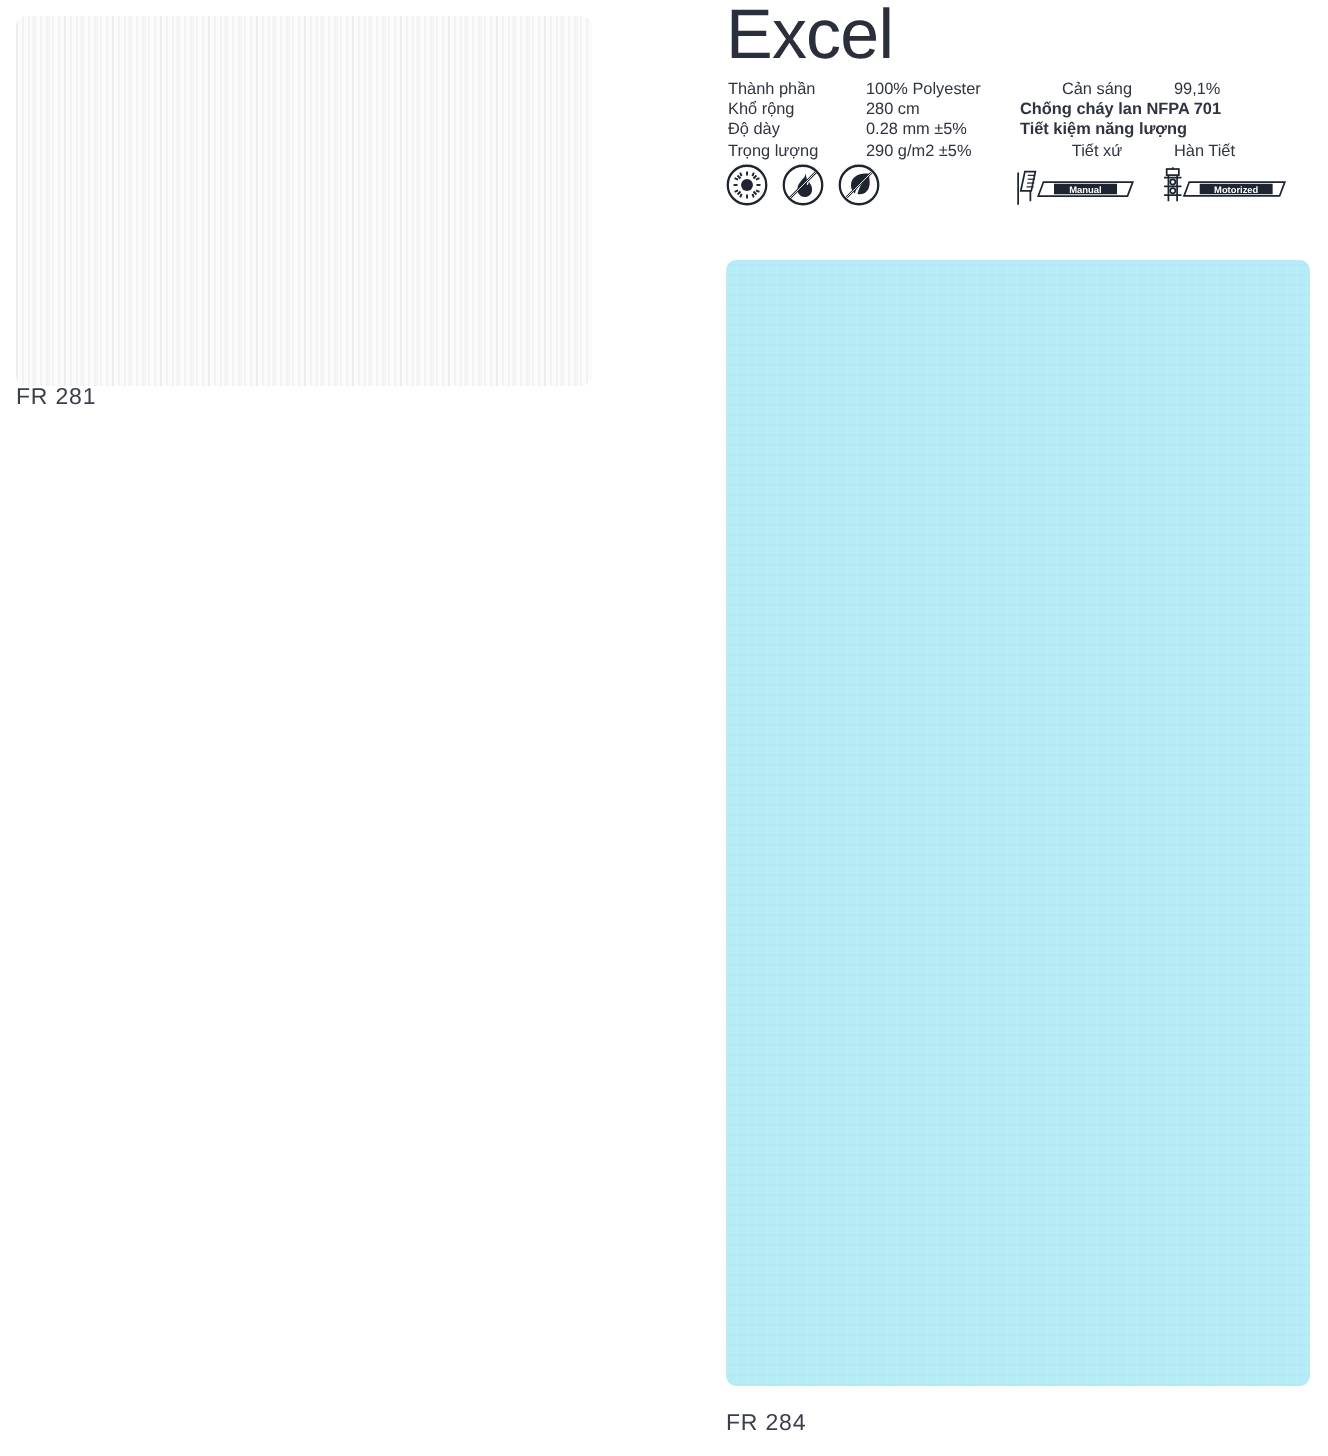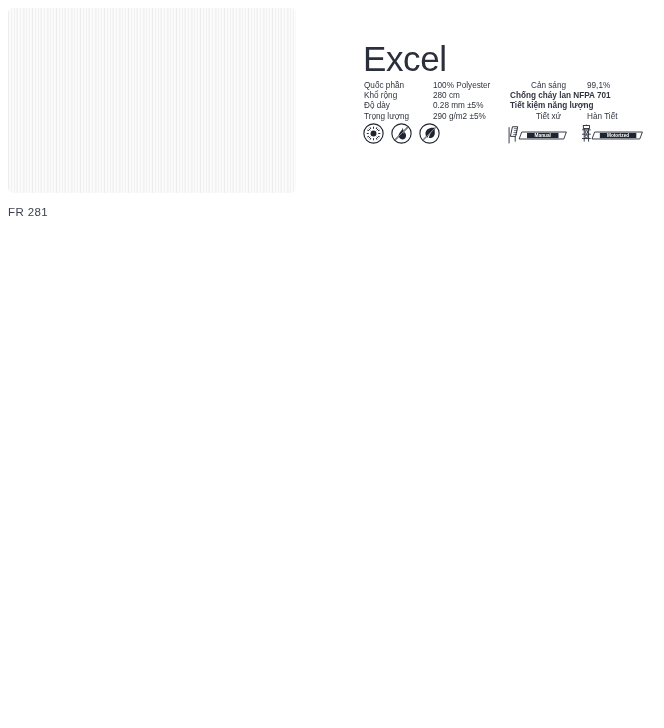--- a/index.html
+++ b/index.html
@@ -32,21 +32,20 @@
   .swatch {
     width: 288px;
     border-radius: 5px;
     position: relative;
     overflow: hidden;
   }
   .swatch-label {
     font-size: 11.5px;
     letter-spacing: 0.4px;
     color: #3a3f4b;
-    margin-top: 13px;
     white-space: nowrap;
   }
 
   
   .tex-vstripe-fine::after {
     content: "";
     position: absolute;
     inset: 0;
     background-image: repeating-linear-gradient(
       90deg,
@@ -98,21 +97,20 @@
       repeating-linear-gradient(90deg, rgba(255,255,255,0.05) 0 1px, rgba(0,0,0,0) 1px 5px);
   }
 
   
   .info-panel {
     position: absolute;
     left: 363px;
     top: 0;
     width: 300px;
     height: 652px;
-    margin-top: 41px;
   }
   .product-title {
     position: absolute;
     left: 0;
     top: -2px;
     font-size: 35px;
     font-weight: 300;
     letter-spacing: -0.4px;
     color: #2a2f3b;
     line-height: 40px;
@@ -210,21 +208,21 @@
 
 <div class="info-panel">
 
   <div class="product-title">Excel</div>
 
   <div class="spec-area">
     <div class="spec-cols">
 
       <div class="spec-col left">
         <div class="spec-row">
-          <span class="spec-key">Quốc phần</span>
+          <span class="spec-key">Thành phần</span>
           <span class="spec-val">100% Polyester</span>
         </div>
         <div class="spec-row">
           <span class="spec-key">Khổ rộng</span>
           <span class="spec-val">280 cm</span>
         </div>
         <div class="spec-row">
           <span class="spec-key">Độ dày</span>
           <span class="spec-val">0.28 mm ±5%</span>
         </div>
@@ -341,14 +339,18 @@
           </g>
           <path d="M8.5 0.5 L8.5 2" stroke="#1e2430" stroke-width="1"></path>
           <rect x="24" y="10" width="42" height="6" fill="#1e2430"></rect>
           <text x="45" y="15.1" font-family="Liberation Sans, sans-serif" font-size="5.4" font-weight="bold" fill="#ffffff" text-anchor="middle">Motorized</text>
         </svg>
       </span>
 
     </div>
   </div>
 
+  <div class="big-swatch-wrap">
+    <div class="big-swatch tex-plain" id="sw3" style="background: rgb(182, 236, 246); height: 563px;"></div>
+    <div class="big-label">FR 284</div>
+  </div>
 
 </div>
 
 </body></html>

